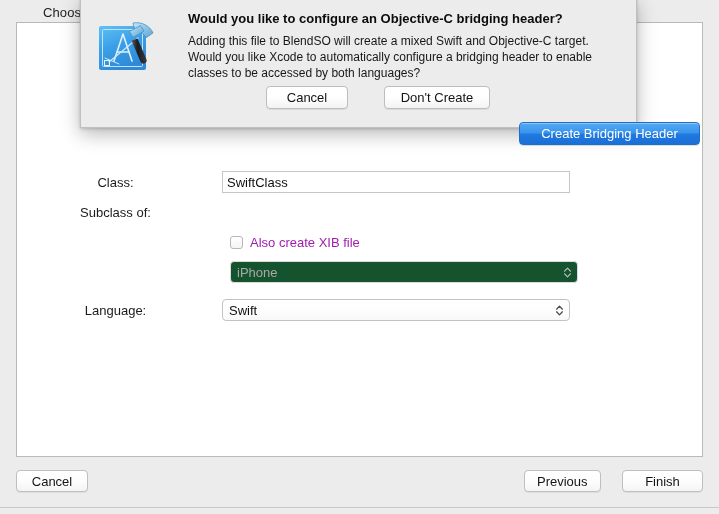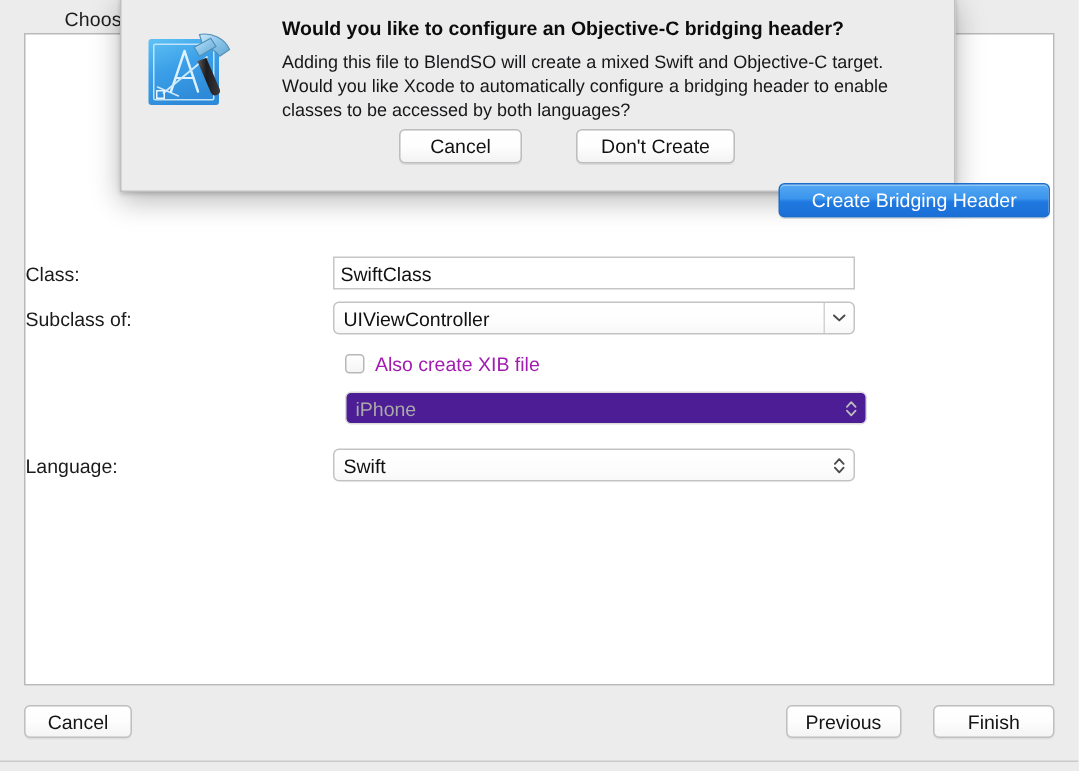--- a/index.html
+++ b/index.html
@@ -54,21 +54,21 @@
   }
   .form-row {
     position: relative;
     height: 30px;
     margin-bottom: 0px;
     display: flex;
     align-items: center;
   }
   .row-label {
     width: 205px;
-    text-align: left;
+    text-align: center;
     padding-right: 8px;
     font-size: 13px;
     color: #1b1b1b;
     box-sizing: border-box;
     white-space: nowrap;
   }
 
   .field-wrap {
     position: relative;
     width: 348px;
@@ -102,21 +102,21 @@
     font-size: 13px;
     color: #101010;
     display: flex;
     align-items: center;
     padding: 0 22px 0 6px;
     white-space: nowrap;
     overflow: hidden;
   }
   .combo.disabled {
     color: #a9a9a9;
-    background: #4c1d95;
+    background: #14532d;
     border-color: #dcdcdc;
   }
   .combo .chev-box {
     position: absolute;
     right: 0px;
     top: 0px;
     bottom: 0px;
     width: 19px;
     border-left: 1px solid #d2d2d2;
     display: flex;
@@ -301,30 +301,20 @@
 
       <div class="form-row">
         <div class="row-label">Class:</div>
         <div class="field-wrap">
           <input class="text-field" type="text" value="SwiftClass" style="">
         </div>
       </div>
 
       <div class="form-row">
         <div class="row-label">Subclass of:</div>
-        <div class="field-wrap">
-          <div class="combo">
-            <span>UIViewController</span>
-            <span class="chev-box">
-              <svg class="chev-single" width="9" height="6" viewBox="0 0 9 6" aria-hidden="true">
-                <path d="M1 1.3 L4.5 4.6 L8 1.3" fill="none" stroke="#4a4a4a" stroke-width="1.3" stroke-linecap="round" stroke-linejoin="round"></path>
-              </svg>
-            </span>
-          </div>
-        </div>
       </div>
 
       <div class="check-row">
         <div class="checkbox"></div>
         <div class="check-label">Also create XIB file</div>
       </div>
 
       <div class="form-row indent-field">
         <div class="field-wrap">
           <div class="combo disabled nosep">

